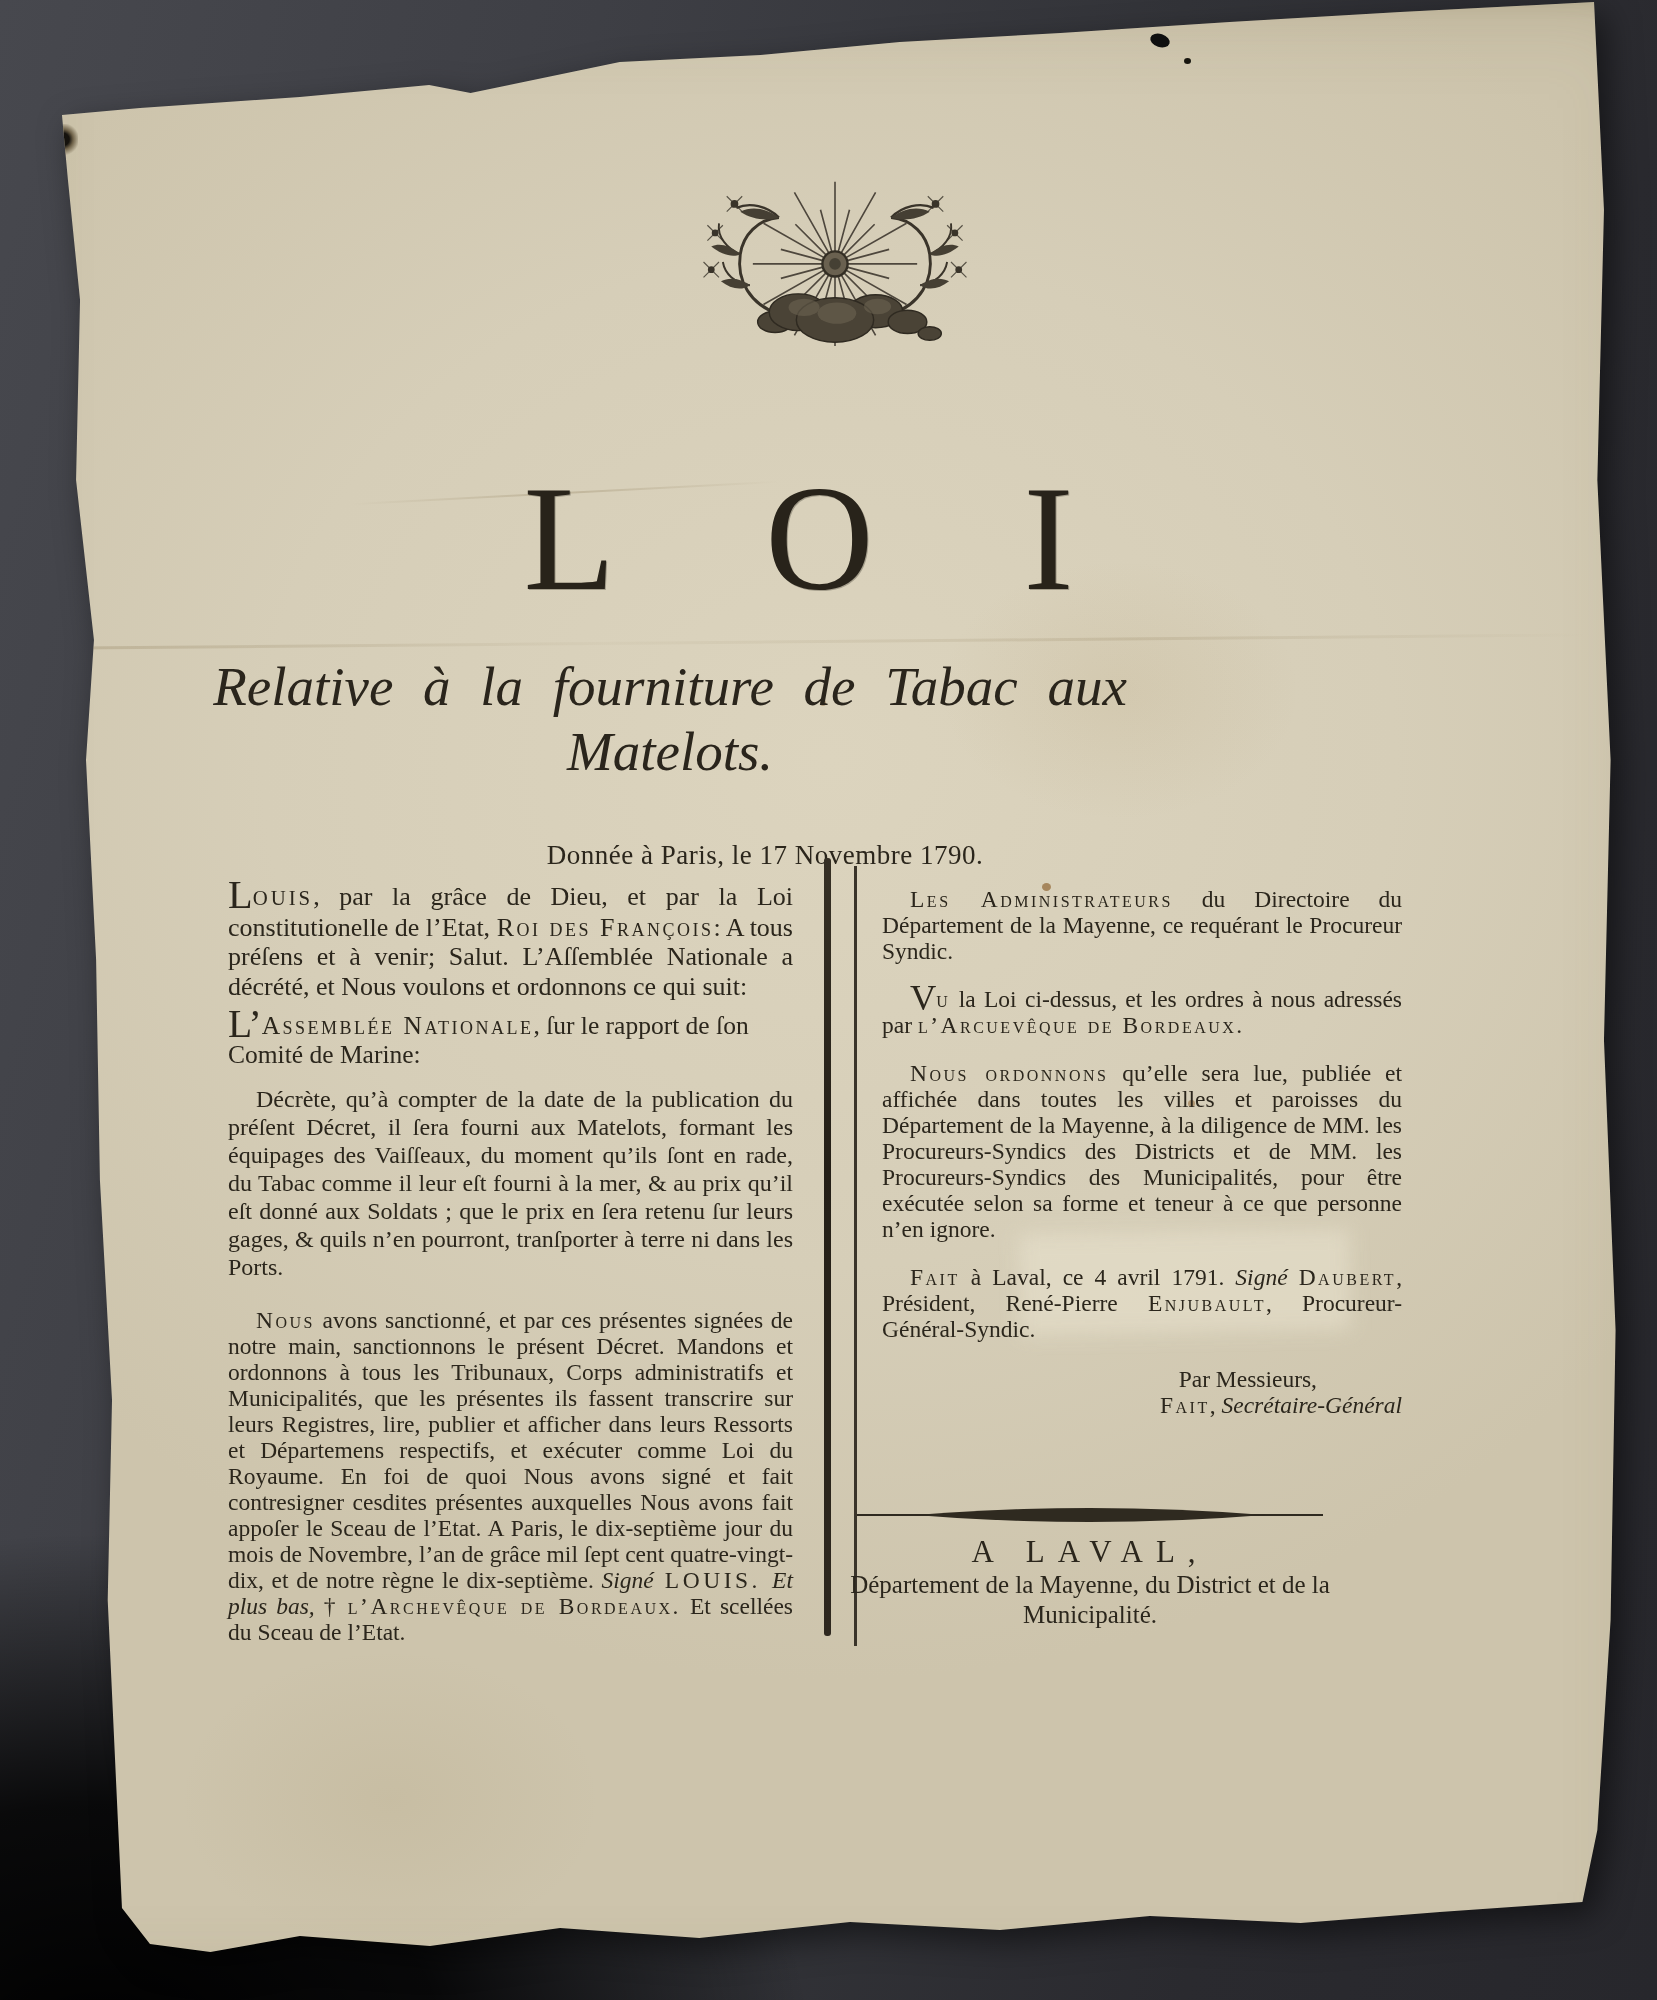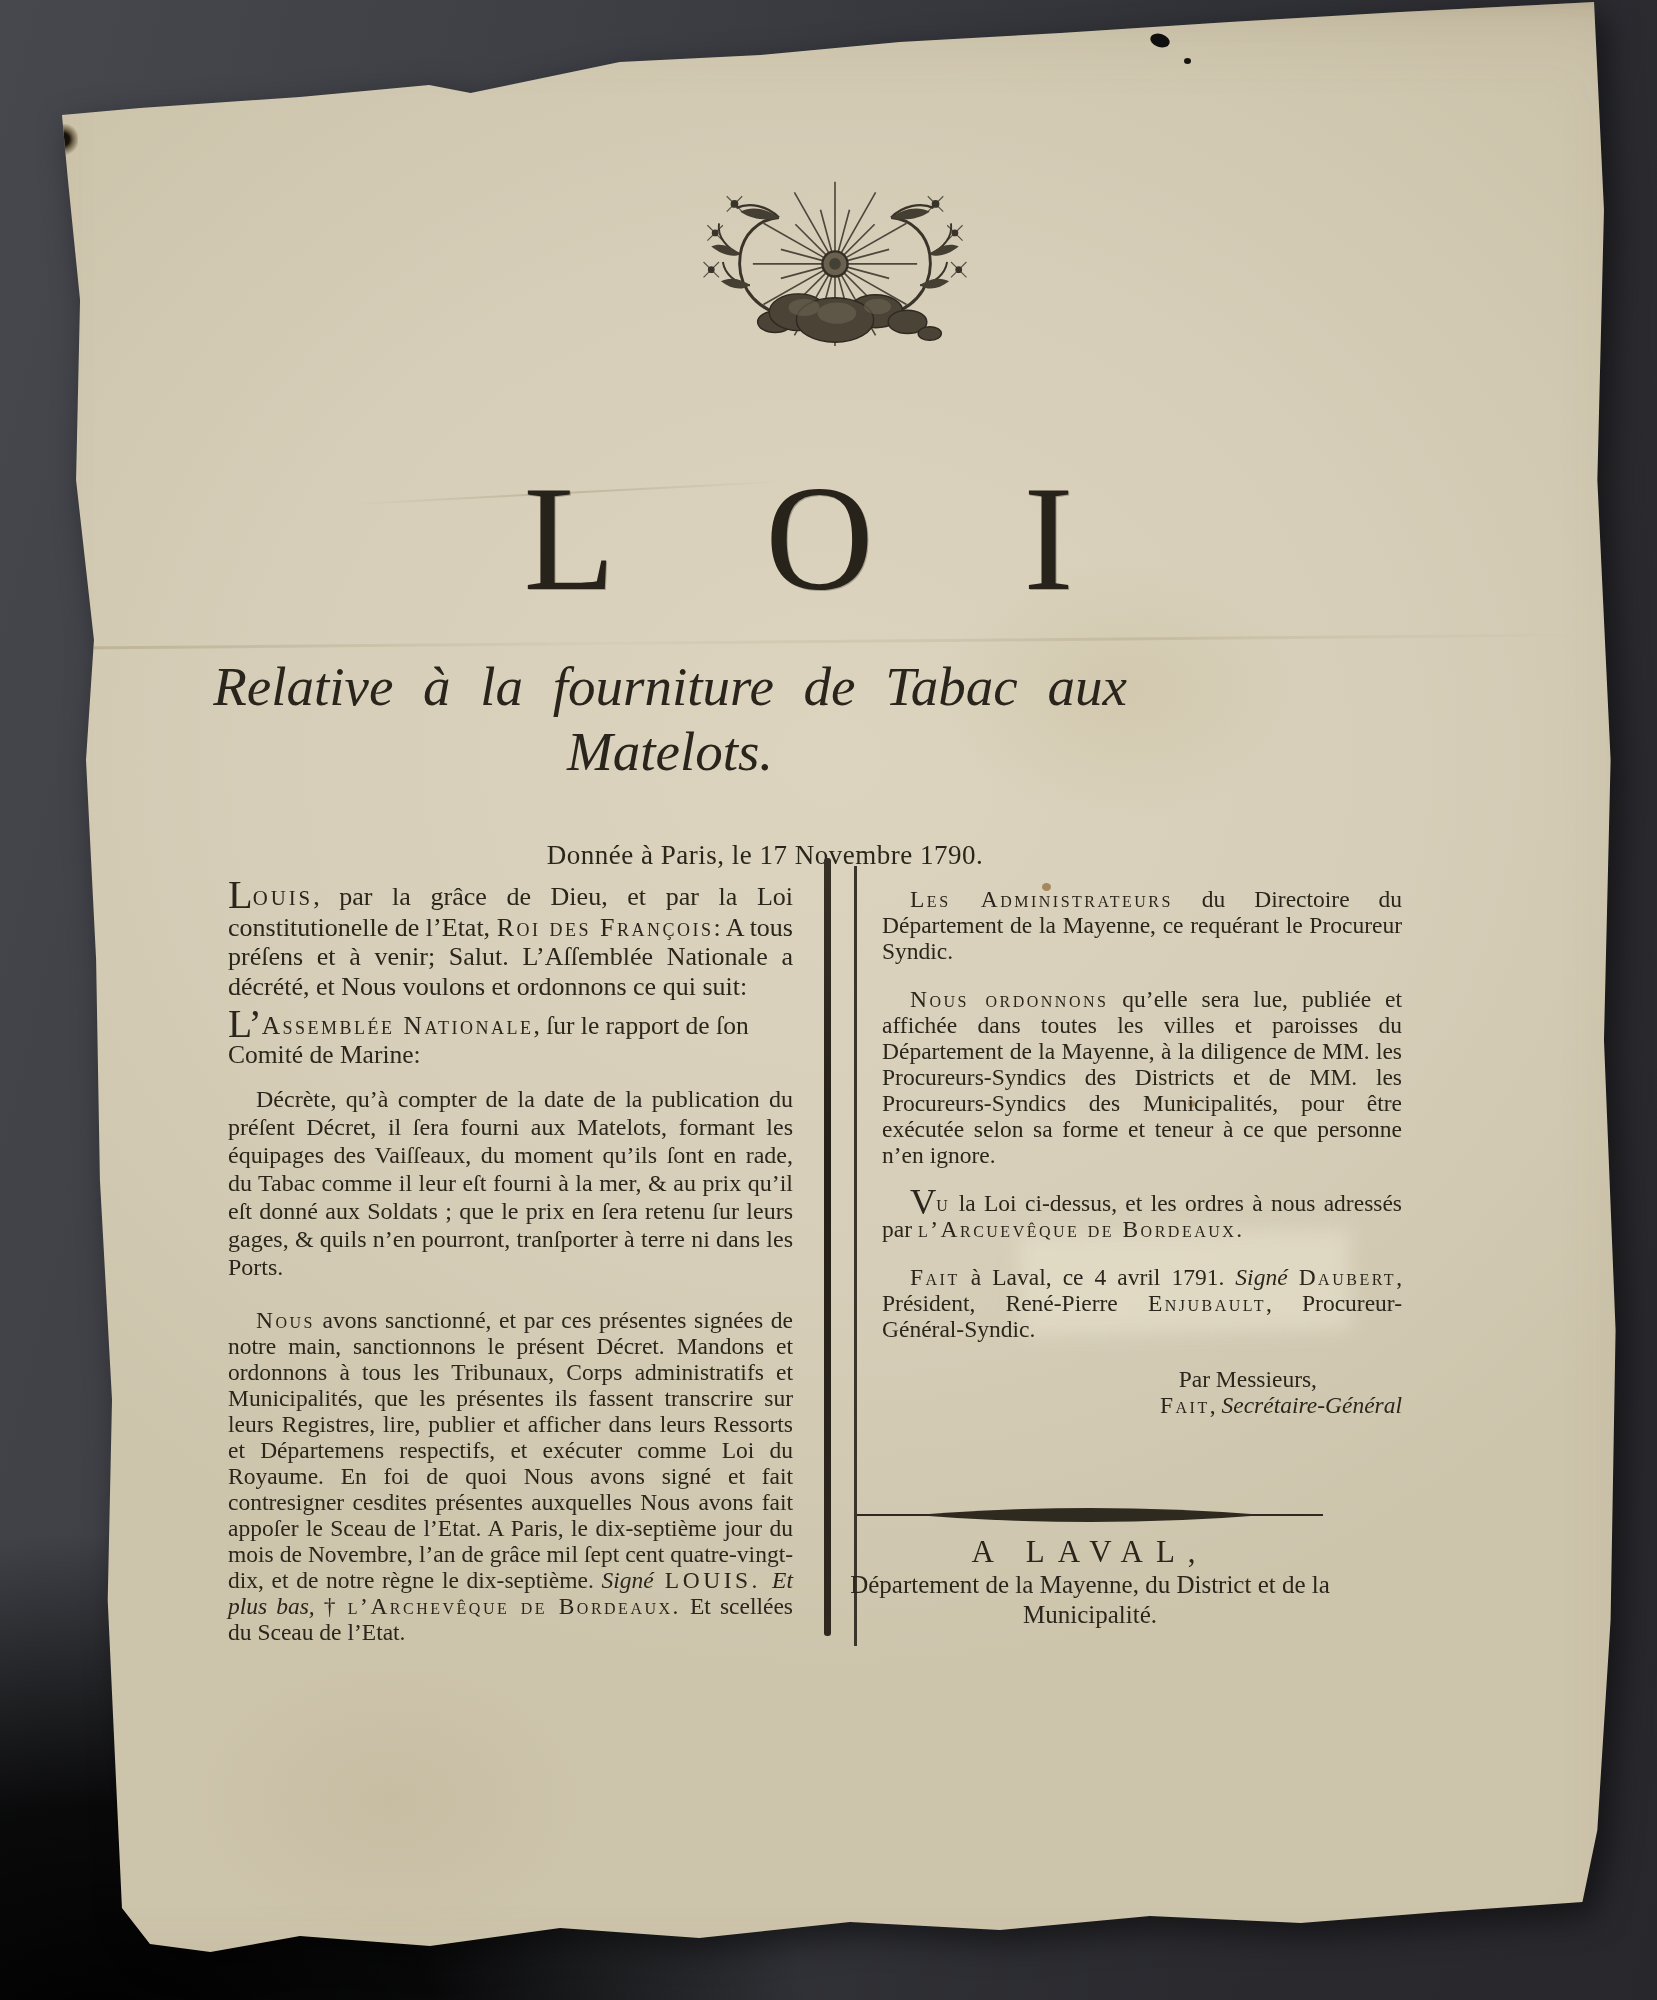--- a/index.html
+++ b/index.html
@@ -165,23 +165,23 @@
 
         <p class="p-sanction"><span class="sc">Nous</span><span> avons sanctionné, et par ces présentes signées de notre main, sanctionnons le présent Décret. Mandons et ordonnons à tous les Tribunaux, Corps administratifs et Municipalités, que les présentes ils fassent transcrire sur leurs Registres, lire, publier et afficher dans leurs Ressorts et Départemens respectifs, et exécuter comme Loi du Royaume. En foi de quoi Nous avons signé et fait contresigner cesdites présentes auxquelles Nous avons fait appoſer le Sceau de l’Etat. A Paris, le dix-septième jour du mois de Novembre, l’an de grâce mil ſept cent quatre-vingt-dix, et de notre règne le dix-septième. </span><span class="italic">Signé</span><span class="caps-spaced"> LOUIS. </span><span class="italic">Et plus bas,</span><span> † </span><span class="sc">l’Archevêque de Bordeaux.</span><span> Et scellées du Sceau de l’Etat.</span></p>
       </div>
 
       <div class="div-a"></div>
       <div class="div-b"></div>
 
       <div class="col-right">
         <p class="rp rp-first indent"><span class="sc">Les Administrateurs</span><span> du Directoire du Département de la Mayenne, ce requérant le Procureur Syndic.</span></p>
 
+        <p class="rp indent"><span class="bigcap">V</span><span class="sc">u</span><span> la Loi ci-dessus, et les ordres à nous adressés par </span><span class="sc">l’Arcuevêque de Bordeaux.</span></p>
+
         <p class="rp indent"><span class="sc">Nous ordonnons</span><span> qu’elle sera lue, publiée et affichée dans toutes les villes et paroisses du Département de la Mayenne, à la diligence de MM. les Procureurs-Syndics des Districts et de MM. les Procureurs-Syndics des Municipalités, pour être exécutée selon sa forme et teneur à ce que personne n’en ignore.</span></p>
-
-        <p class="rp indent"><span class="bigcap">V</span><span class="sc">u</span><span> la Loi ci-dessus, et les ordres à nous adressés par </span><span class="sc">l’Arcuevêque de Bordeaux.</span></p>
 
         <p class="rp indent"><span class="sc">Fait</span><span> à Laval, ce 4 avril 1791. </span><span class="italic">Signé</span><span> </span><span class="sc">Daubert</span><span>, Président, René-Pierre </span><span class="sc">Enjubault</span><span>, Procureur-Général-Syndic.</span></p>
 
         <div class="byline">
           <div class="bl1">Par Messieurs,</div>
           <div class="bl2"><span class="sc">Fait</span><span>, </span><span class="italic">Secrétaire-Général</span></div>
         </div>
       </div>
 
       <div class="imprint">

